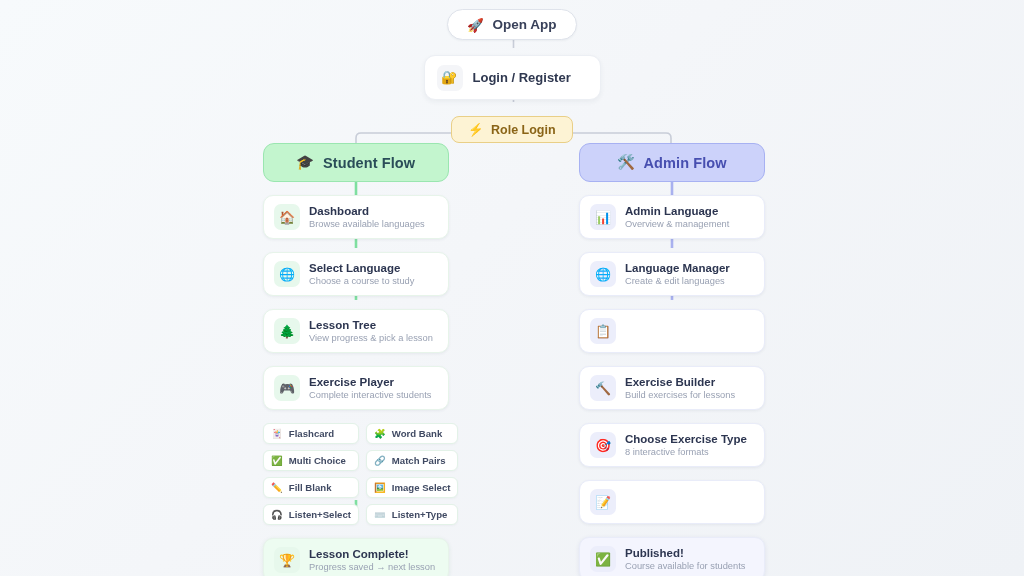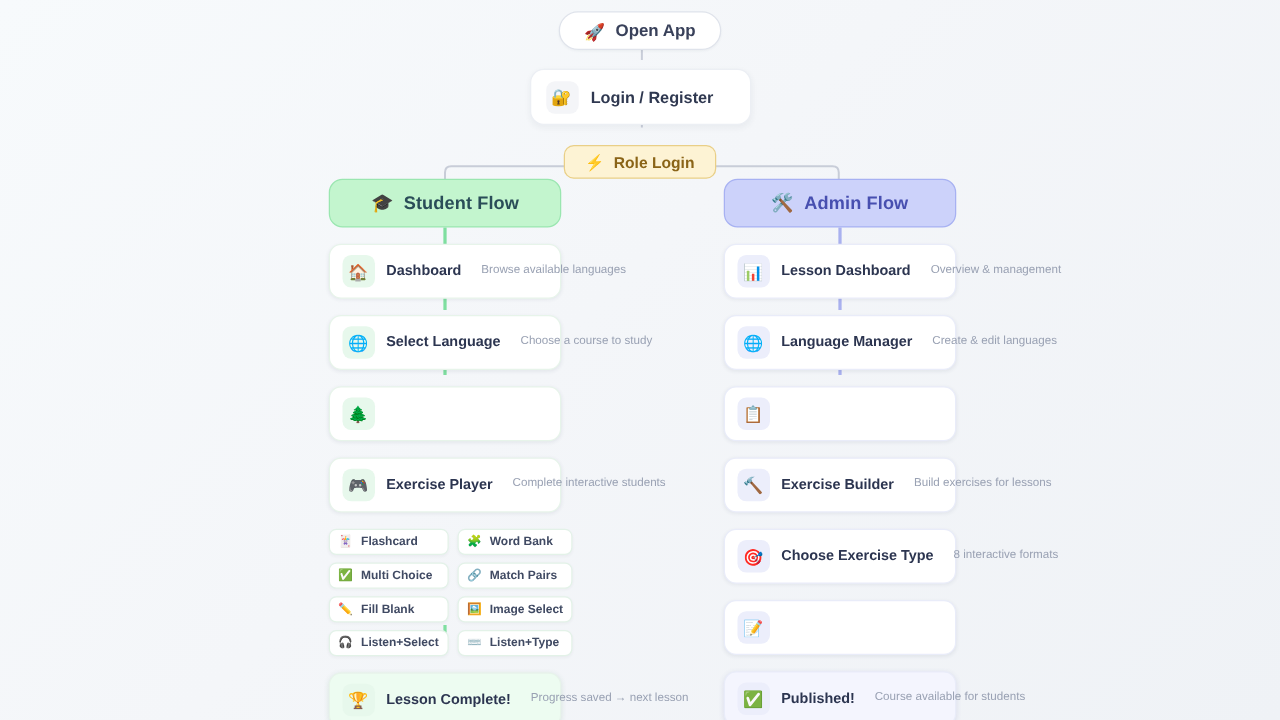--- a/index.html
+++ b/index.html
@@ -149,21 +149,21 @@
     border-radius: 7px;
     display: flex;
     align-items: center;
     justify-content: center;
     font-size: 13px;
     line-height: 1;
   }
   #student-column .node-icon { background: #e7f8ec; }
   #admin-column  .node-icon { background: #eceefb; }
 
-  .node-text { display: flex; flex-direction: row; gap: 16px; min-width: 0; }
+  .node-text { display: flex; flex-direction: column; gap: 1px; min-width: 0; }
   .node-title {
     font-size: 11.5px;
     font-weight: 700;
     color: #2c3550;
     line-height: 1.25;
     white-space: nowrap;
   }
   .node-sub {
     font-size: 9.3px;
     color: #99a1b3;
@@ -276,20 +276,24 @@
     <div class="node">
       <span class="node-icon">🌐</span>
       <span class="node-text">
         <span class="node-title">Select Language</span>
         <span class="node-sub">Choose a course to study</span>
       </span>
     </div>
 
     <div class="node">
       <span class="node-icon">🌲</span>
+      <span class="node-text">
+        <span class="node-title">Lesson Tree</span>
+        <span class="node-sub">View progress &amp; pick a lesson</span>
+      </span>
     </div>
 
     <div class="node">
       <span class="node-icon">🎮</span>
       <span class="node-text">
         <span class="node-title">Exercise Player</span>
         <span class="node-sub">Complete interactive students</span>
       </span>
     </div>
 
@@ -341,21 +345,21 @@
   <div class="column" id="admin-column">
 
     <div class="col-header admin">
       <span>🛠️</span>
       <span>Admin Flow</span>
     </div>
 
     <div class="node">
       <span class="node-icon">📊</span>
       <span class="node-text">
-        <span class="node-title">Lesson Dashboard</span>
+        <span class="node-title">Admin Language</span>
         <span class="node-sub">Overview &amp; management</span>
       </span>
     </div>
 
     <div class="node">
       <span class="node-icon">🌐</span>
       <span class="node-text">
         <span class="node-title">Language Manager</span>
         <span class="node-sub">Create &amp; edit languages</span>
       </span>

